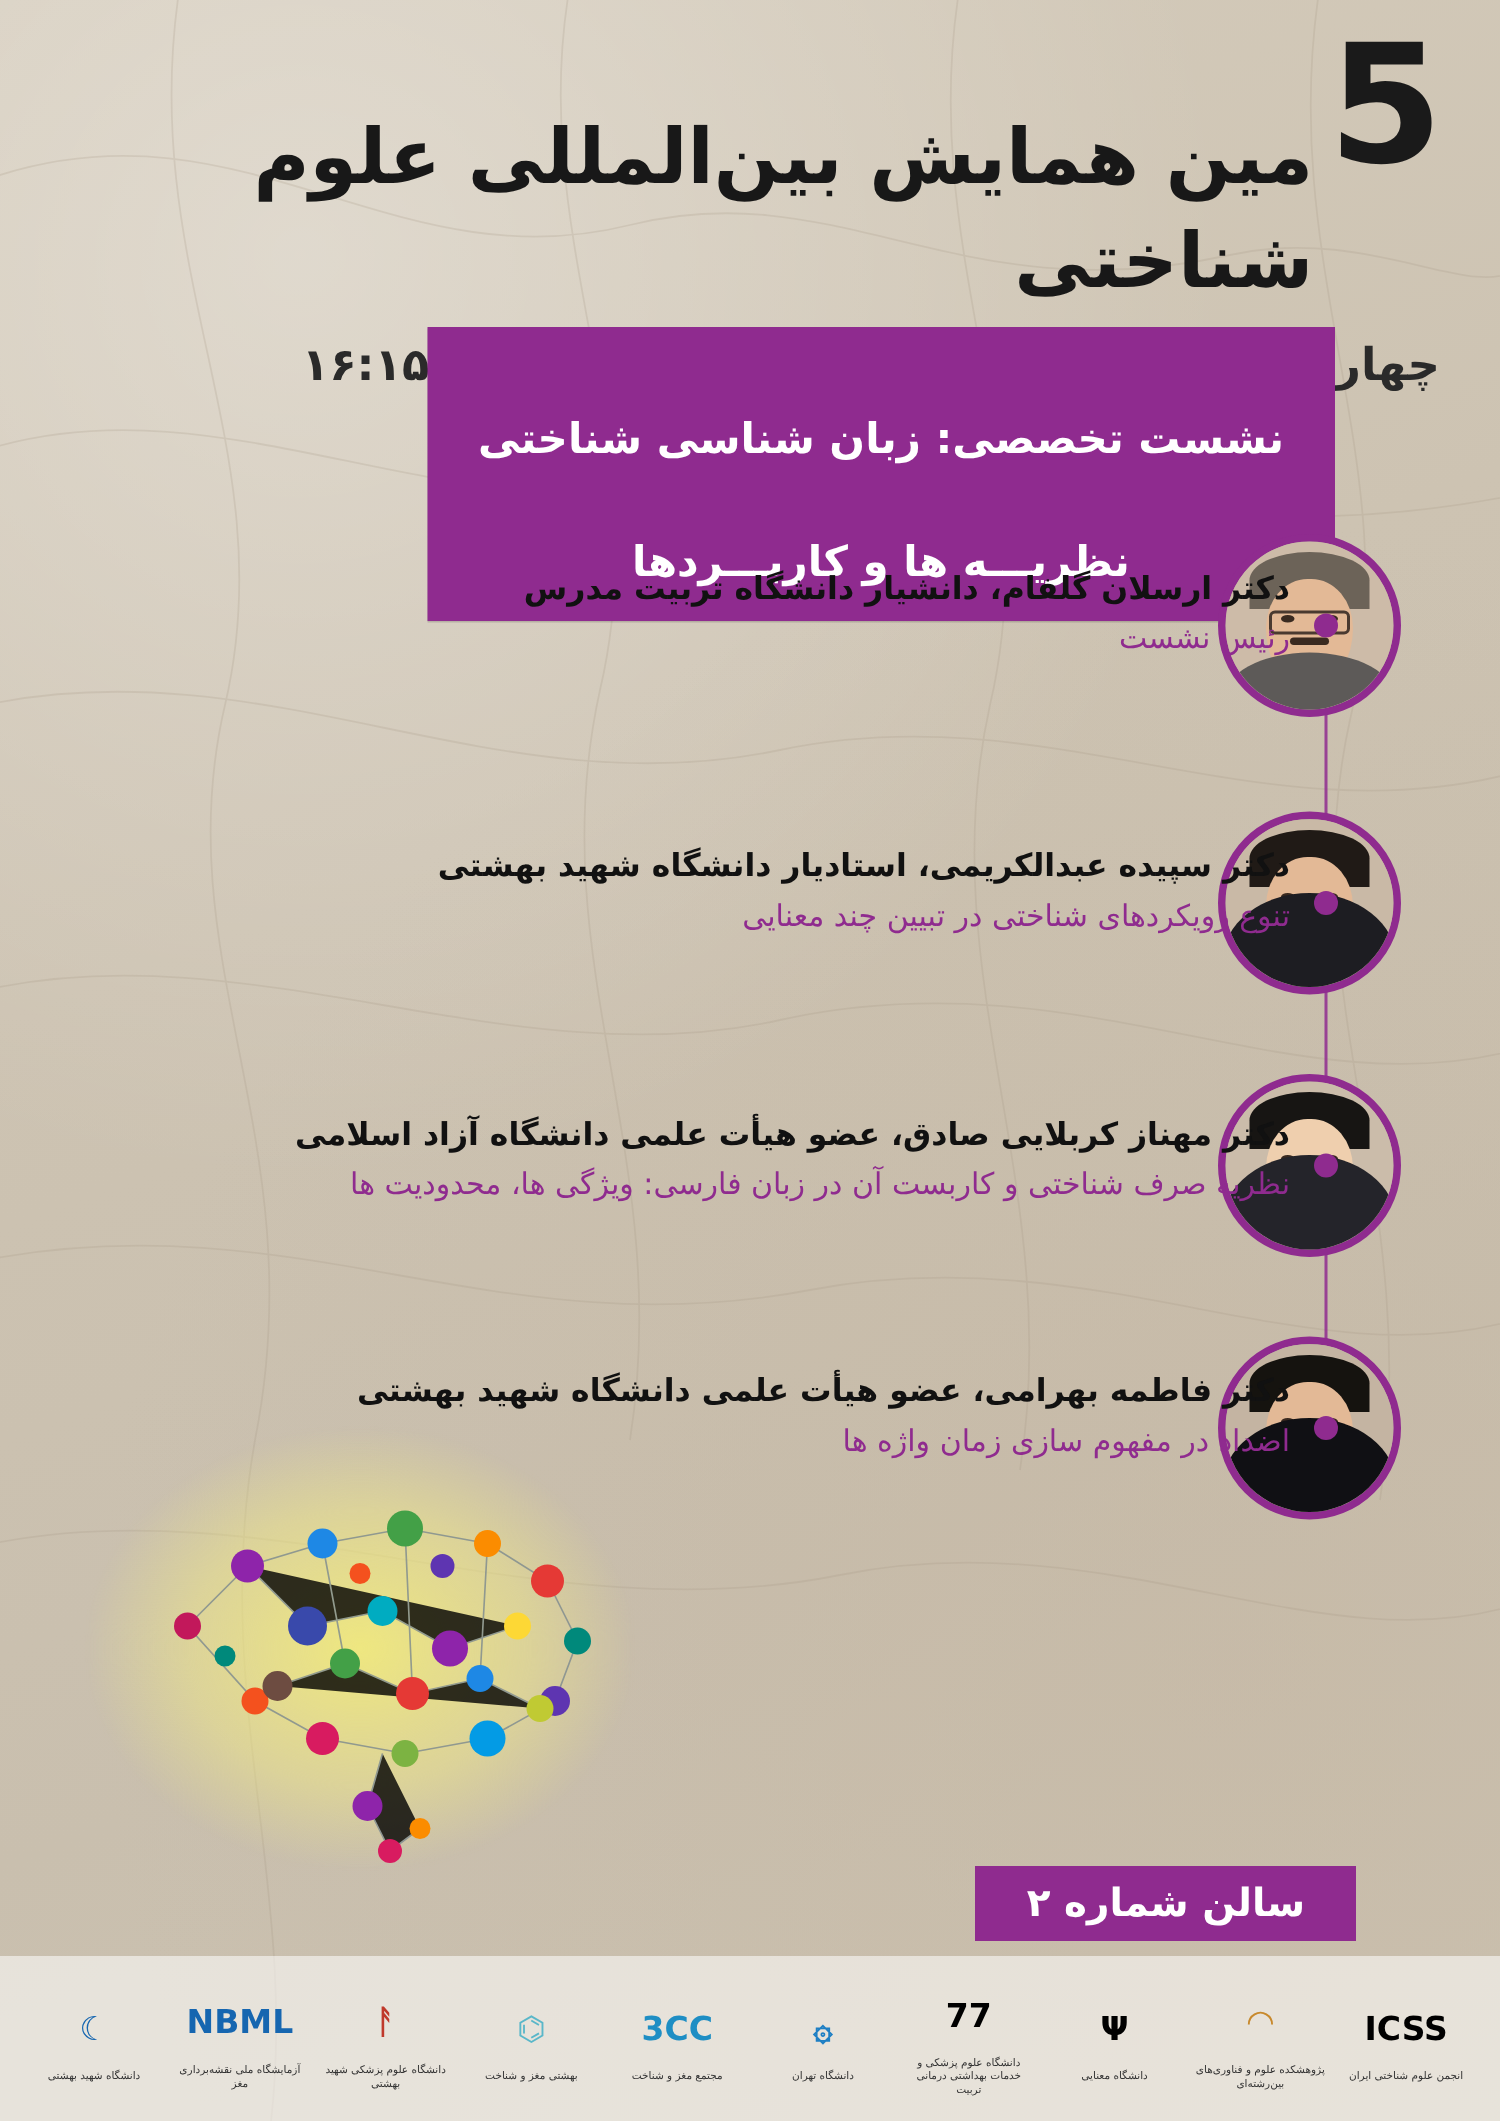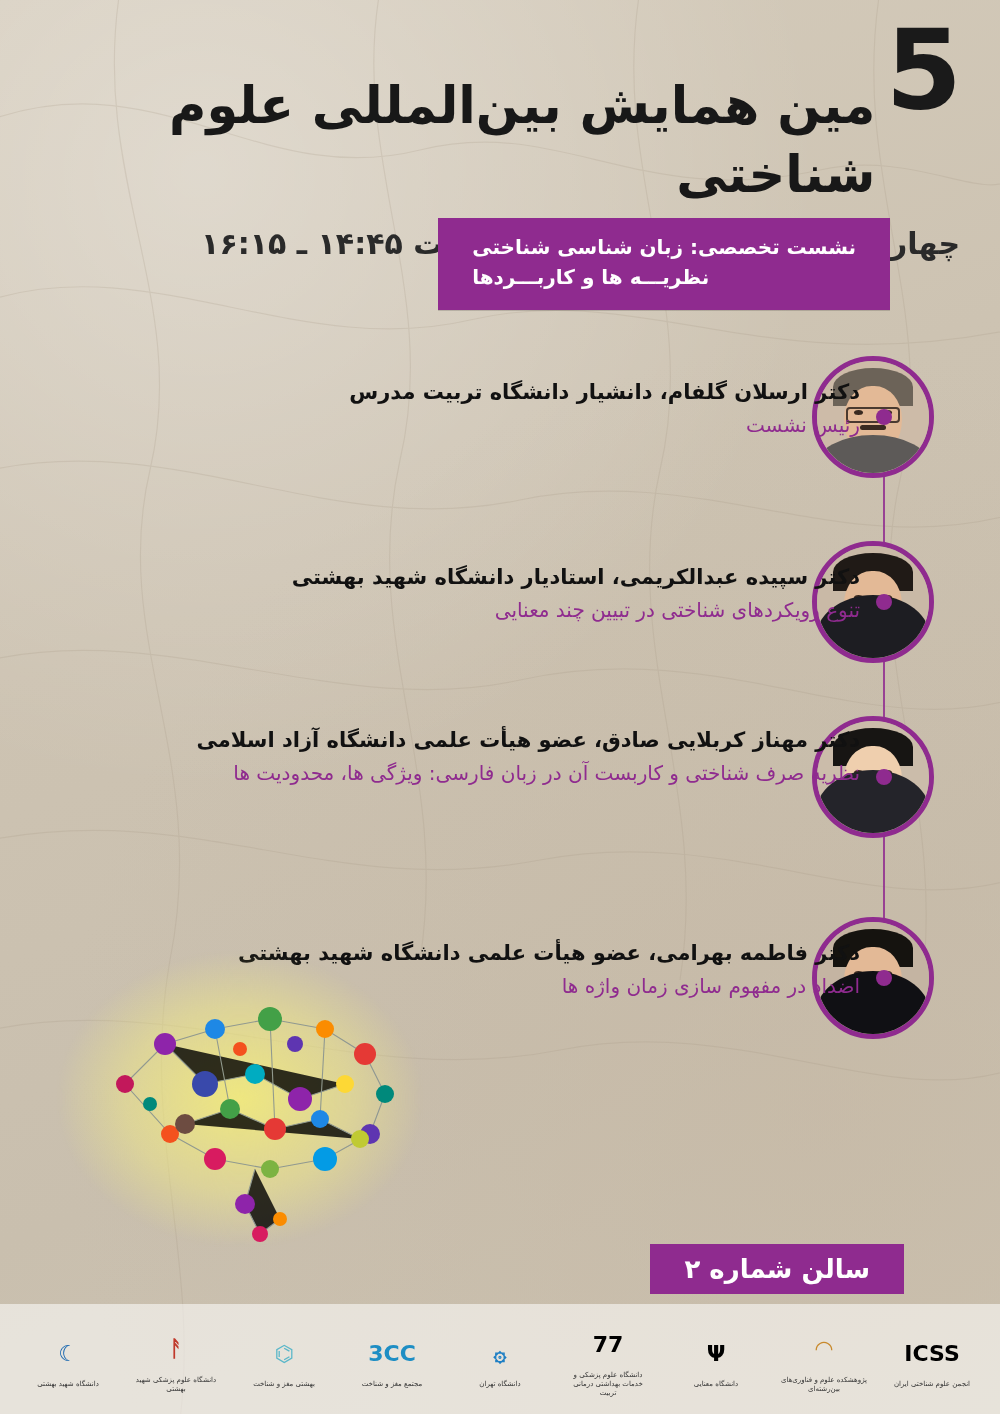--- a/index.html
+++ b/index.html
@@ -37,22 +37,23 @@
   }
 
   
   .banner{
     position:absolute;top:218px;right:110px;
     background:#8f2b8f;
     padding:14px 34px 18px 34px;
     box-shadow:0 1px 0 rgba(0,0,0,.15);
   }
   .banner div{
-    color:#ffffff;font-size:20px;font-weight:bold;line-height:1.5;text-align:left;
+    color:#ffffff;font-size:28px;font-weight:bold;line-height:1.5;text-align:center;
     white-space:nowrap;
+    margin-top:40px;
   }
 
   
   .speakers{position:absolute;top:352px;right:0;left:0;height:660px;}
   .connector{
     position:absolute;right:115px;top:50px;width:2px;height:560px;
     background:#8f2b8f;opacity:.85;
   }
   .spk{
     position:absolute;right:0;left:0;height:130px;display:flex;
@@ -210,27 +211,27 @@
             <div class="hairtop" style="background:#171513"></div>
             <div class="skin" style="background:#efcfae"></div>
             <div class="eye l"></div>
             <div class="eye r"></div>
             <div class="mouth"></div>
             <div class="scarf d"></div>
           </div>
         </div>
       </div>
       <div class="dot" style="top:57px;"></div>
-      <div class="txt" style="top:12px;">
+      <div class="txt" style="top:28px;">
         <div class="nm">دکتر مهناز کربلایی صادق، عضو هیأت علمی دانشگاه آزاد اسلامی</div>
         <div class="tp">نظریه صرف شناختی و کاربست آن در زبان فارسی: ویژگی ها، محدودیت ها</div>
       </div>
     </div>
 
-    <div class="spk" style="top:561px;">
+    <div class="spk" style="top:535px;">
       <div class="photo-wrap">
         <div class="photo">
           <div class="face">
             <div class="bg" style="background:#c4b4a2"></div>
             <div class="hairtop" style="background:#15130f"></div>
             <div class="skin"></div>
             <div class="eye l"></div>
             <div class="eye r"></div>
             <div class="mouth"></div>
             <div class="scarf" style="background:#101014"></div>
@@ -316,18 +317,22 @@
     </div>
     <div class="logo">
       <div class="mark" style="color:#5ab7c9">⌬</div>
       <div class="cap">بهشتی مغز و شناخت</div>
     </div>
     <div class="logo">
       <div class="mark" style="color:#c0392b">ᚨ</div>
       <div class="cap">دانشگاه علوم پزشکی شهید بهشتی</div>
     </div>
     <div class="logo">
+      <div class="mark" style="color:#1666b0">NBML</div>
+      <div class="cap">آزمایشگاه ملی نقشه‌برداری مغز</div>
+    </div>
+    <div class="logo">
       <div class="mark" style="color:#1666b0">☾</div>
       <div class="cap">دانشگاه شهید بهشتی</div>
     </div>
   </div>
 
 </div>
 
 </body></html>

